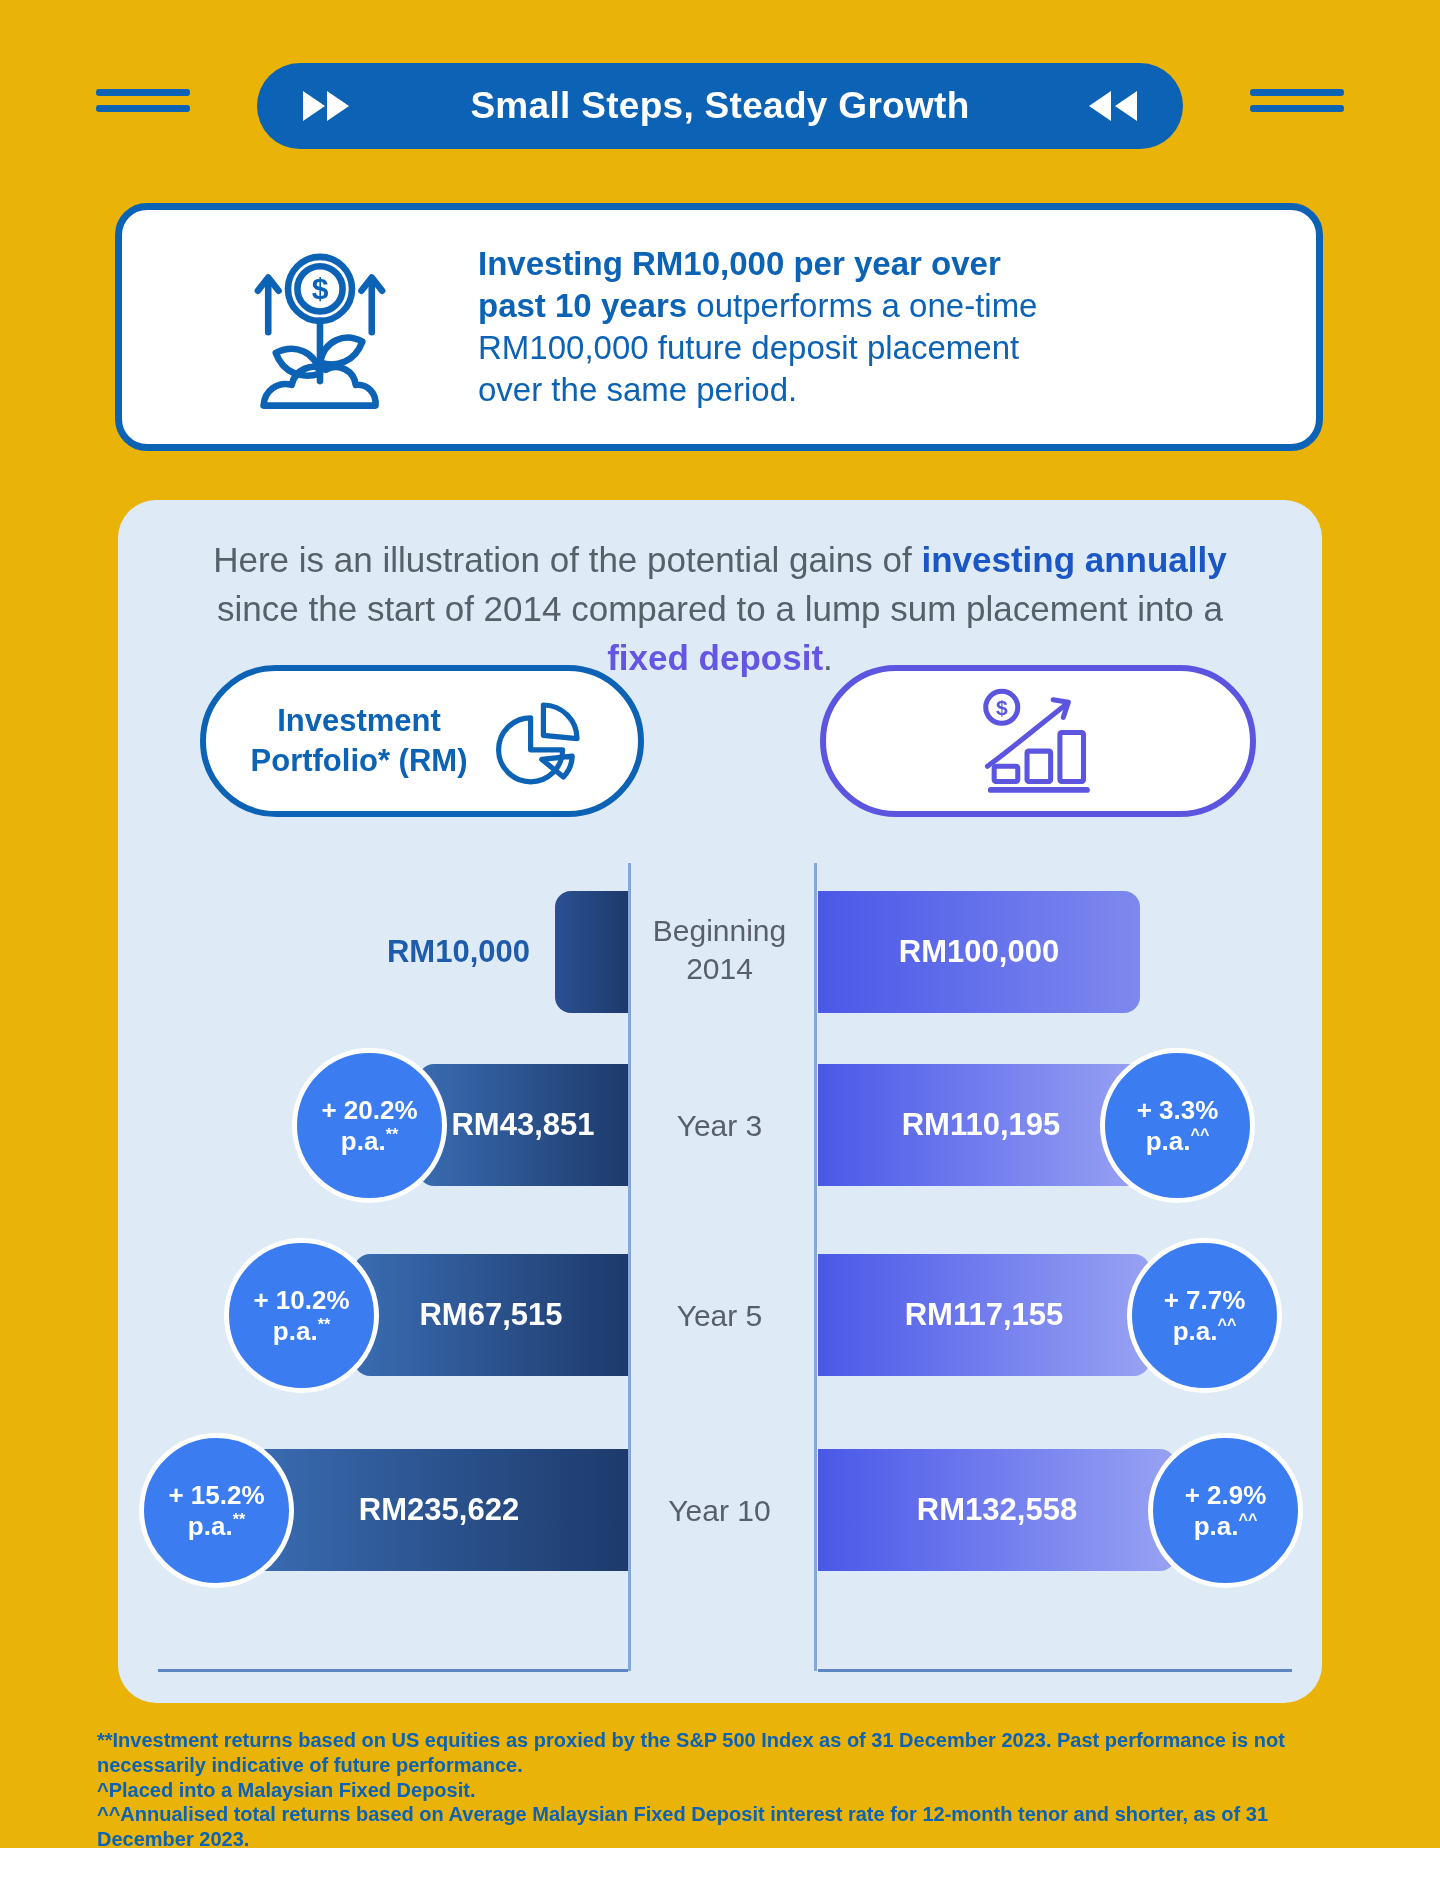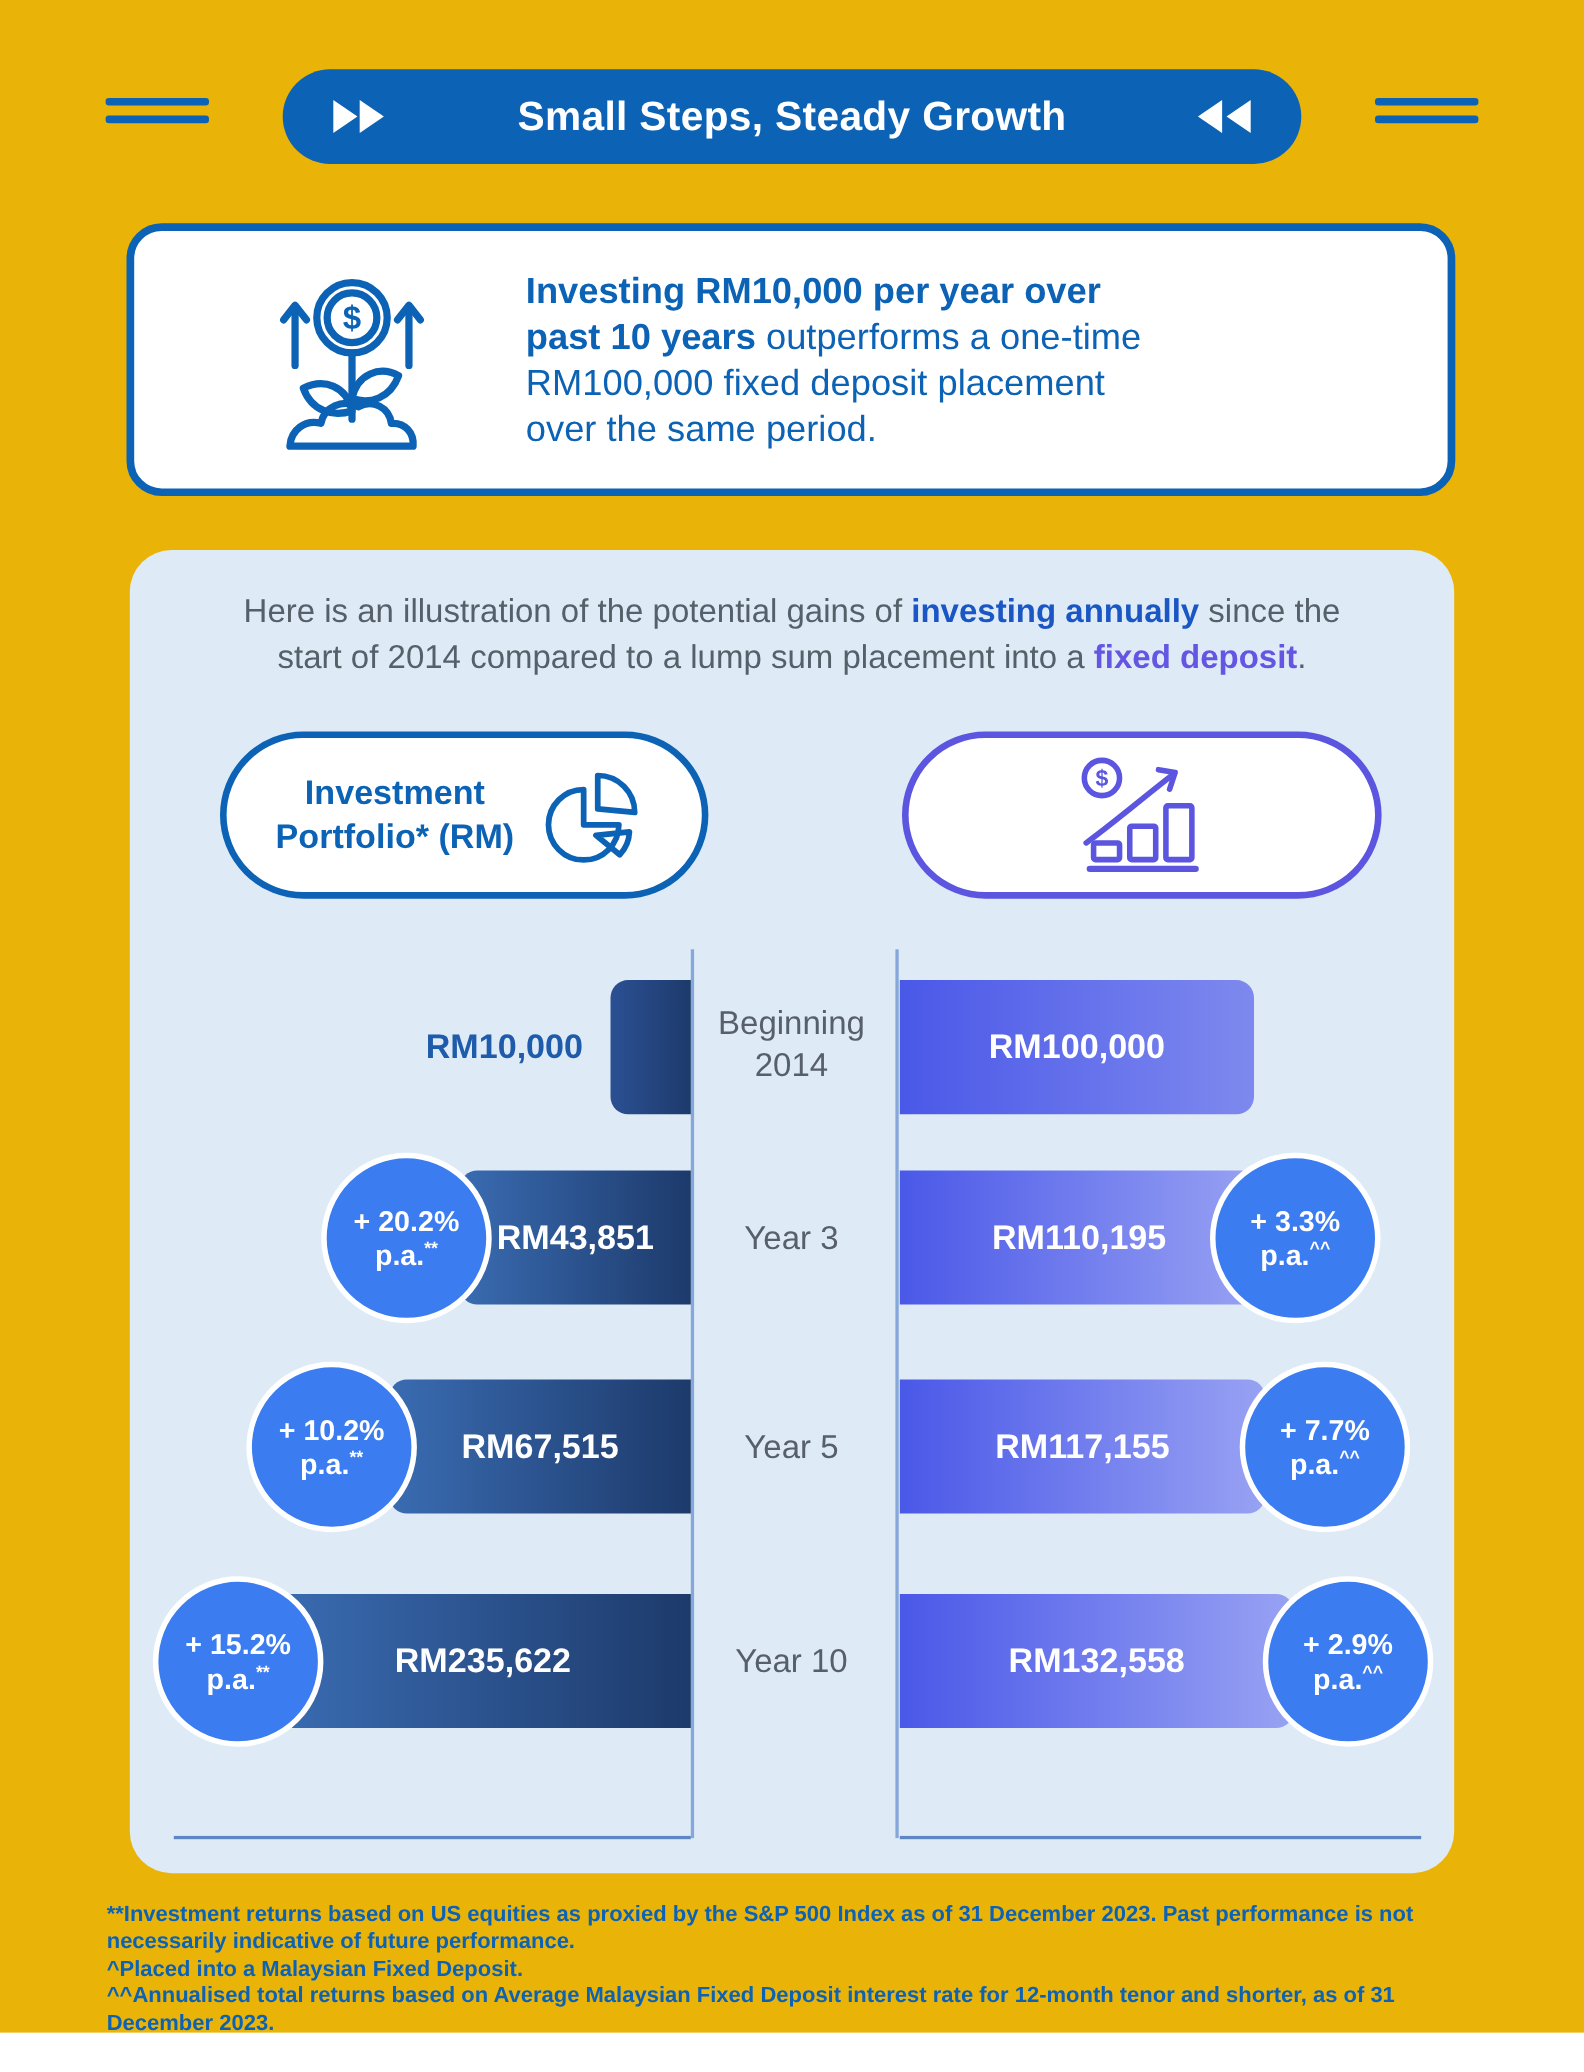--- a/index.html
+++ b/index.html
@@ -21,21 +21,21 @@
            border:7px solid #0c62b4;border-radius:32px;box-sizing:border-box;
            display:flex;align-items:center;}
   .callout-icon{flex:none;margin-left:118px;}
   .callout-text{margin-left:78px;color:#0c62b4;font-size:33px;line-height:1.27;}
   .b{font-weight:bold;}
 
   
   .panel{position:absolute;left:118px;top:500px;width:1204px;height:1203px;background:#deebf7;
          border-radius:38px;}
   .intro{position:absolute;top:35px;left:90px;width:1024px;text-align:center;color:#566069;
-         font-size:30px;line-height:1.4;margin:0;}
+         font-size:35px;line-height:1.4;margin:0;}
   .hl-blue{color:#1b57c4;font-weight:bold;}
   .hl-purple{color:#6456e2;font-weight:bold;}
 
   
   .pill{position:absolute;top:165px;height:152px;background:#ffffff;border-radius:80px;
         box-sizing:border-box;display:flex;align-items:center;justify-content:center;gap:22px;}
   .pill-invest{left:82px;width:444px;border:6px solid #0c62b4;color:#0c62b4;}
   .pill-cash{left:702px;width:436px;border:6px solid #5b55e0;color:#5b50dd;}
   .pill-label{font-weight:bold;font-size:31px;line-height:1.3;text-align:center;}
   .pill-cash .pill-label{text-align:left;}
@@ -124,21 +124,21 @@
         <circle cx="85" cy="52" r="24"></circle>
       <text x="85" y="63" text-anchor="middle" stroke="none" fill="#0c62b4" font-family="Liberation Sans, sans-serif" font-size="32" font-weight="bold">$</text>
       <path d="M85 86 L85 150"></path>
       <path d="M85 142 C66 148 46 142 38 120 C58 110 80 118 85 142 Z"></path>
       <path d="M85 130 C102 136 122 130 130 108 C112 98 90 106 85 130 Z"></path>
       <path d="M25 176 C26 160 40 150 55 154 C58 138 76 130 91 138 C105 130 121 139 123 154 C136 153 145 163 144 176 Z"></path>
     </svg>
     <div class="callout-text">
       <span class="b">Investing RM10,000 per year over</span><br>
       <span class="b">past 10 years</span><span> outperforms a one-time</span><br>
-      <span>RM100,000 fixed deposit placement</span><br>
+      <span>RM100,000 future deposit placement</span><br>
       <span>over the same period.</span>
     </div>
   </div>
 
   <div class="panel">
 
     <p class="intro">
       <span>Here is an illustration of the potential gains of </span><span class="hl-blue">investing annually</span><span> since the start of 2014 compared to a lump sum placement into a </span><span class="hl-purple">fixed deposit</span><span>.</span>
     </p>
 

